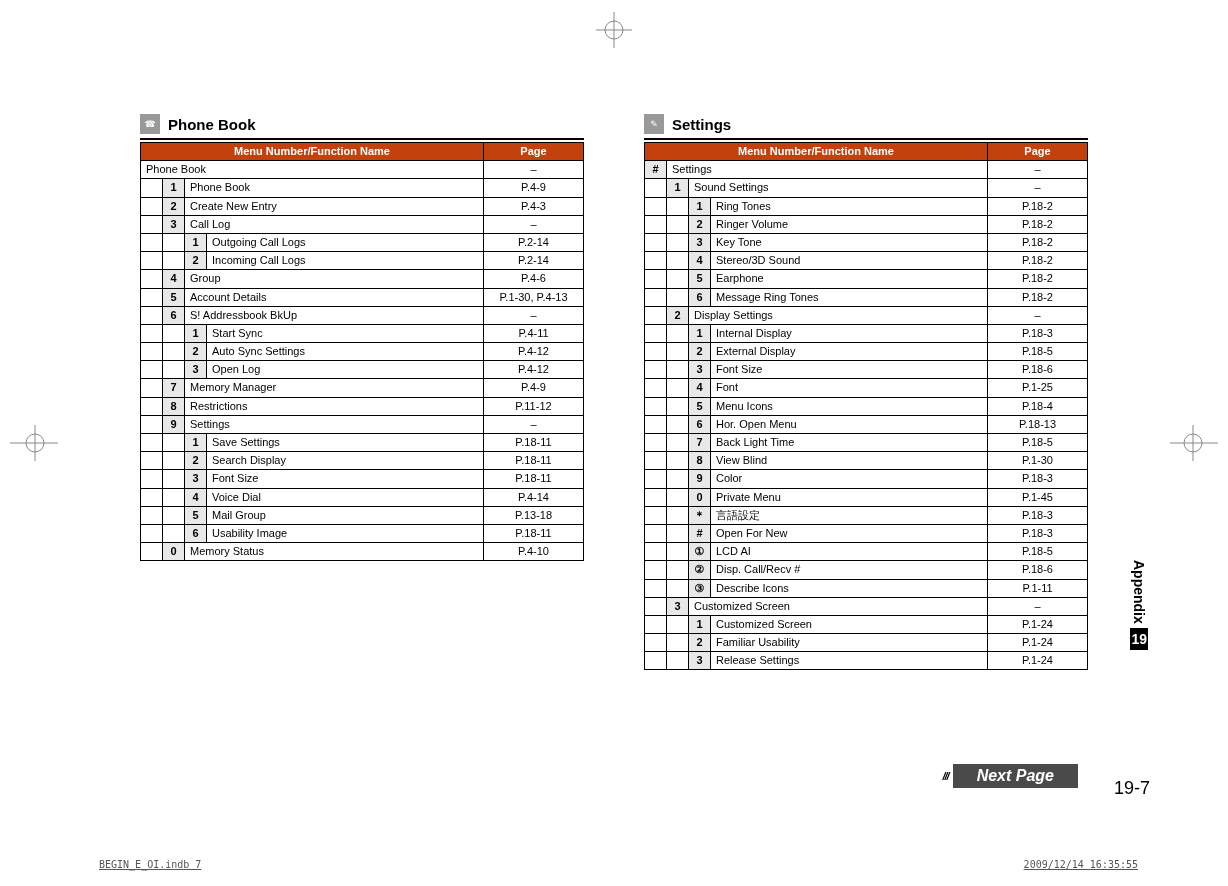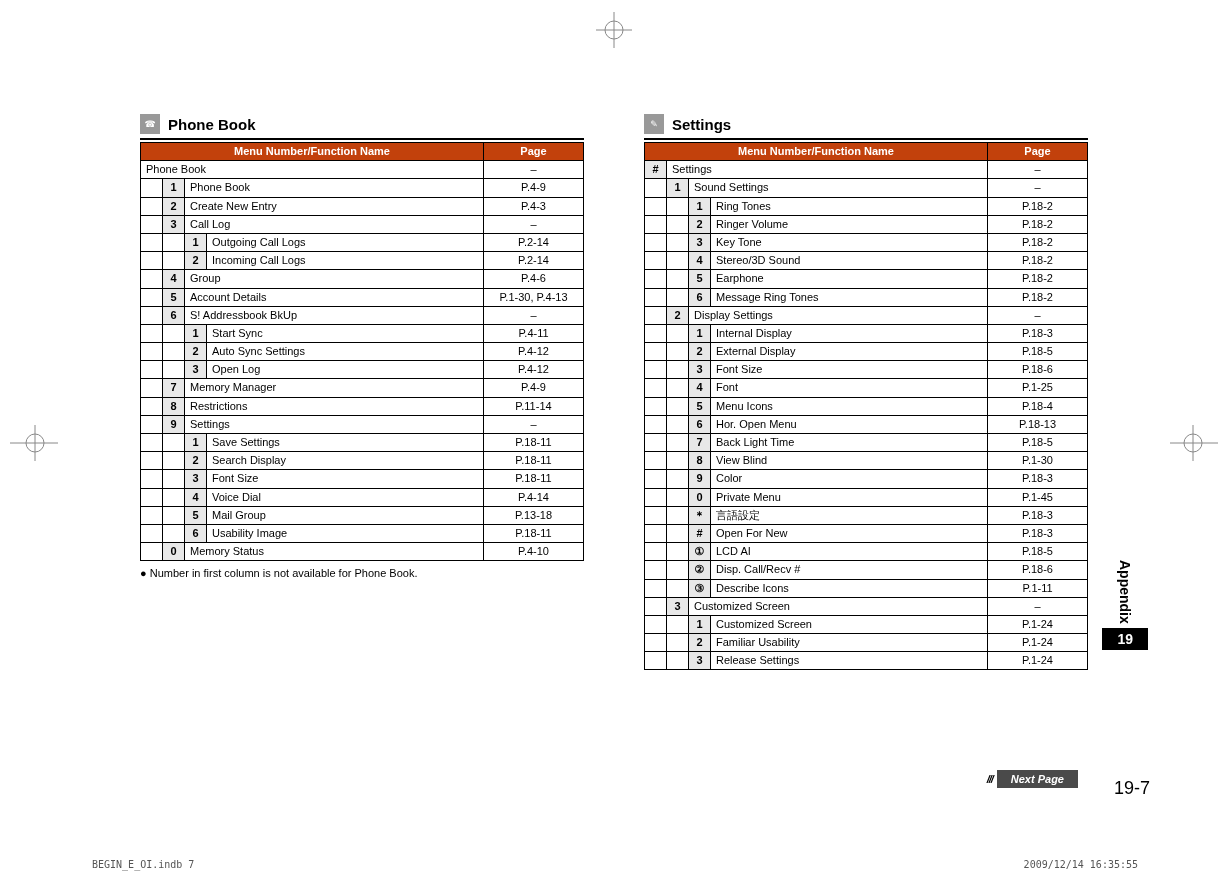--- a/index.html
+++ b/index.html
@@ -92,56 +92,57 @@
   .side-label {
     writing-mode: vertical-rl;
     font-weight: bold;
     font-size: 14px;
     margin-bottom: 4px;
   }
   .side-num {
     background: #000;
     color: #fff;
     font-weight: bold;
-    padding: 3px 15px;
+    padding: 3px 1px;
     font-size: 14px;
   }
   .next-page-bar {
     position: absolute;
     right: 150px;
     bottom: 98px;
     display: flex;
     align-items: center;
     gap: 4px;
   }
   .np-stripes { font-style: italic; color: #000; letter-spacing: -1px; font-weight: bold; }
   .np-btn {
     background: #4a4a4a;
     color: #fff;
-    padding: 3px 14px;
-    font-size: 11px;
+    padding: 3px 24px;
+    font-size: 16px;
     font-weight: bold;
     font-style: italic;
   }
   .page-num {
     position: absolute;
     right: 78px;
     bottom: 87px;
     font-size: 18px;
   }
   .footer {
     position: absolute;
     bottom: 16px;
-    left: 92px;
+    left: 99px;
     right: 90px;
     display: flex;
     justify-content: space-between;
     font-size: 10px;
     color: #555;
     font-family: monospace;
+    text-decoration: underline;
   }
   .circled { font-family: Arial, sans-serif; }
 </style>
 </head>
 <body>
 
 <svg class="registration" width="40" height="50">
   <circle cx="20" cy="30" r="9" fill="none" stroke="#888"></circle>
     <line x1="20" y1="12" x2="20" y2="48" stroke="#888"></line>
     <line x1="2" y1="30" x2="38" y2="30" stroke="#888"></line>
@@ -257,21 +258,21 @@
           <tr>
             <td></td>
             <td class="num-col">7</td>
             <td class="name-cell" colspan="2">Memory Manager</td>
             <td class="page-col">P.4-9</td>
           </tr>
           <tr>
             <td></td>
             <td class="num-col">8</td>
             <td class="name-cell" colspan="2">Restrictions</td>
-            <td class="page-col">P.11-14</td>
+            <td class="page-col">P.11-12</td>
           </tr>
           <tr>
             <td></td>
             <td class="num-col">9</td>
             <td class="name-cell" colspan="2">Settings</td>
             <td class="page-col">–</td>
           </tr>
           <tr>
             <td></td>
             <td></td>
@@ -315,21 +316,20 @@
             <td class="page-col">P.18-11</td>
           </tr>
           <tr>
             <td></td>
             <td class="num-col">0</td>
             <td class="name-cell" colspan="2">Memory Status</td>
             <td class="page-col">P.4-10</td>
           </tr>
         </tbody>
     </table>
-    <div class="note">● Number in first column is not available for Phone Book.</div>
   </div>
 
   <div class="col">
     <div class="section-header">
       <div class="icon-box">✎</div>
       <div class="section-title">Settings</div>
     </div>
     <table>
       <colgroup>
           <col style="width:22px">

